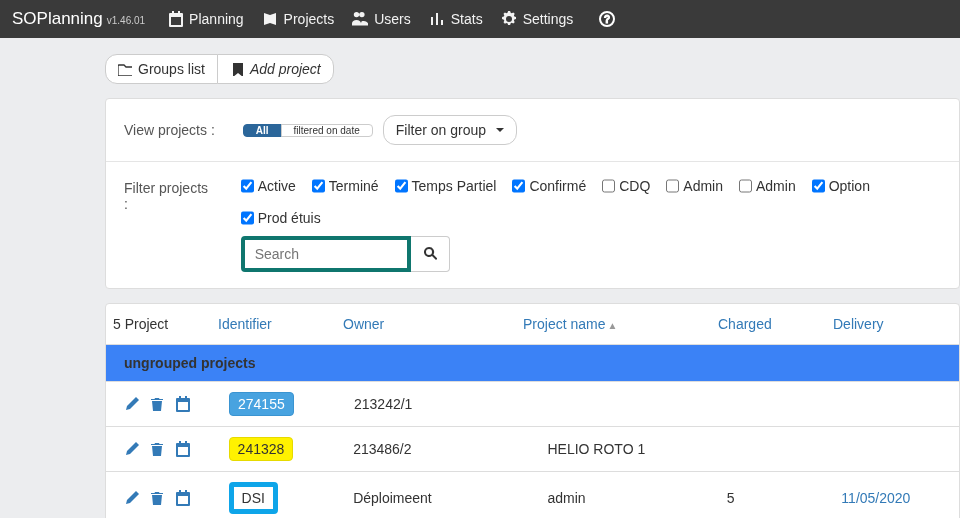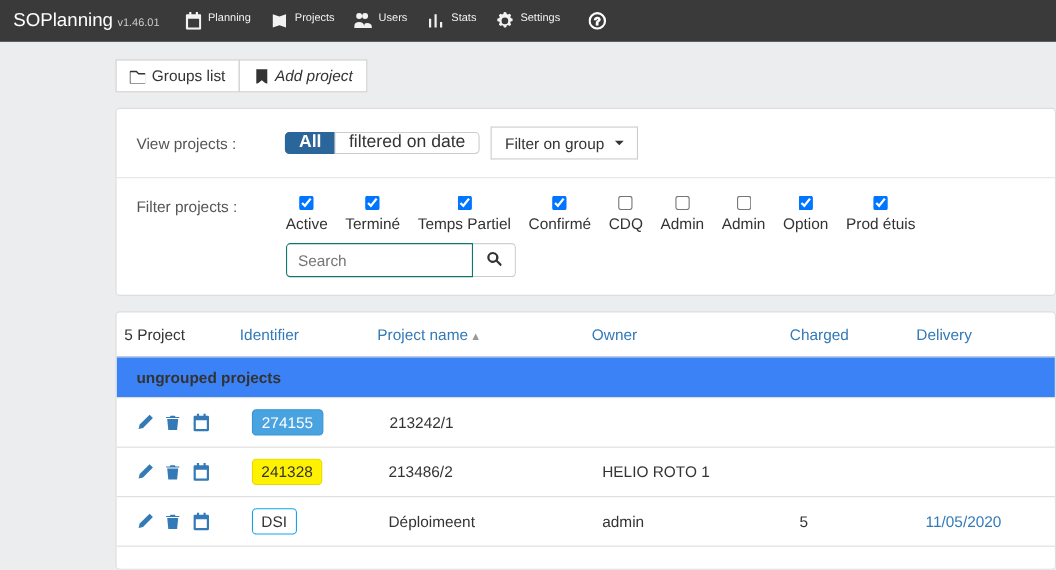--- a/index.html
+++ b/index.html
@@ -2,64 +2,64 @@
 <html><head>
 <meta charset="utf-8">
 <style>
 *{box-sizing:border-box;margin:0;padding:0;}
 body{font-family:"Helvetica Neue",Helvetica,Arial,sans-serif;font-size:14px;color:#333;background:#ecedef;width:960px;}
 a{color:#337ab7;text-decoration:none;}
 .navbar{background:#3a3a3a;color:#fff;height:38px;display:flex;align-items:center;padding:0 12px;}
 .brand{color:#fff;font-size:17px;display:flex;align-items:baseline;gap:4px;}
 .brand small{font-size:10px;color:#ccc;}
 .nav-items{display:flex;align-items:center;gap:18px;margin-left:22px;}
-.nav-item{display:flex;align-items:flex-start;gap:6px;color:#f2f2f2;font-size:10px;cursor:pointer;}
+.nav-item{display:flex;align-items:flex-end;gap:6px;color:#f2f2f2;font-size:14px;cursor:pointer;}
 .nav-item svg{width:16px;height:16px;fill:#f2f2f2;}
 .help{margin-left:8px;}
 .page{padding:16px 0 0 105px;}
-.btn{display:inline-flex;align-items:center;gap:6px;background:#fff;border:1px solid #ccc;border-radius:0;padding:6px 12px;font-size:14px;color:#333;cursor:pointer;}
+.btn{display:inline-flex;align-items:center;gap:6px;background:#fff;border:1px solid #ccc;border-radius:12px;padding:6px 12px;font-size:14px;color:#333;cursor:pointer;}
 .btn svg{width:14px;height:14px;fill:#333;}
 .btn-group{display:inline-flex;}
 .btn-group .btn:first-child{border-top-right-radius:0;border-bottom-right-radius:0;}
 .btn-group .btn:last-child{border-top-left-radius:0;border-bottom-left-radius:0;margin-left:-1px;font-style:italic;}
 .panel{background:#fff;border:1px solid #ddd;border-radius:4px;margin-top:14px;}
-.panel .section{padding:16px 18px;border-top:1px solid #e5e5e5;display:flex;align-items:center;gap:44px;}
+.panel .section{padding:16px 18px;border-top:1px solid #e5e5e5;display:flex;align-items:center;gap:28px;}
 .panel .section:first-child{border-top:none;}
 .label{color:#555;font-size:14px;}
 .filter-btns{display:inline-flex;}
-.filter-btns .fbtn{border:1px solid #ccc;padding:0 12px;background:#fff;color:#333;font-size:16px;cursor:pointer;}
+.filter-btns .fbtn{border:1px solid #ccc;padding:0 12px;background:#fff;color:#333;font-size:10px;cursor:pointer;}
 .filter-btns .fbtn:first-child{border-radius:4px 0 0 4px;}
 .filter-btns .fbtn:last-child{border-radius:0 4px 4px 0;margin-left:-1px;}
 .filter-btns .fbtn.active{background:#2b669a;border-color:#2b669a;color:#fff;font-weight:bold;}
 .caret{display:inline-block;width:0;height:0;margin-left:4px;vertical-align:middle;border-top:4px solid;border-right:4px solid transparent;border-left:4px solid transparent;}
 .checks{display:flex;flex-wrap:wrap;gap:16px;align-items:center;}
-.checks label{display:flex;align-items:center;gap:4px;white-space:nowrap;flex-direction:column;}
+.checks label{display:flex;gap:4px;white-space:nowrap;}
 .search-wrap{display:flex;margin-top:10px;}
-.search-wrap input{border:1px solid #0f766e;border-radius:4px 0 0 4px;padding:6px 10px;font-size:14px;width:170px;}
+.search-wrap input{border:4px solid #0f766e;border-radius:4px 0 0 4px;padding:6px 10px;font-size:14px;width:170px;}
 .search-wrap .sbtn{border:1px solid #ccc;border-left:none;border-radius:0 4px 4px 0;background:#fff;padding:6px 12px;cursor:pointer;}
 .search-wrap .sbtn svg{width:14px;height:14px;fill:#333;}
 .table-panel{background:#fff;border:1px solid #ddd;border-radius:4px;margin-top:14px;overflow:hidden;}
 .thead{display:flex;padding:12px 7px;font-size:14px;}
 .thead .th{color:#337ab7;cursor:pointer;}
 .thead .th.plain{color:#333;cursor:default;}
 .col-actions{width:105px;}
 .col-ident{width:125px;}
 .col-name{width:195px;}
 .col-owner{width:180px;}
 .col-charged{width:115px;}
 .col-deliv{width:100px;}
 .group-row{background:#3b82f6;font-weight:bold;padding:10px 18px;border-top:1px solid #ddd;}
 .row{display:flex;align-items:center;padding:10px 18px;border-top:1px solid #ddd;}
 .row .cell{font-size:14px;}
 .actions{display:flex;gap:8px;}
 .actions svg{width:17px;height:17px;fill:#337ab7;cursor:pointer;}
 .ident{display:inline-block;padding:3px 8px;border-radius:4px;font-size:14px;border:1px solid transparent;}
 .ident.blue{background:#48a3e0;color:#fff;border-color:#3a94d1;}
 .ident.yellow{background:#fff200;color:#333;border-color:#e6da00;}
-.ident.white{background:#fff;color:#333;border:1px solid #0ea5e9;}
+.ident.white{background:#fff;color:#333;border:5px solid #0ea5e9;}
 .sort-arrow{font-size:10px;color:#999;margin-left:2px;}
 </style>
 </head>
 <body>
 
 <svg width="0" height="0" style="position:absolute">
 <defs>
 <g id="i-cal">
         <path d="M5 0v2H3a1 1 0 0 0-1 1v12a1 1 0 0 0 1 1h12a1 1 0 0 0 1-1V3a1 1 0 0 0-1-1h-2V0h-2v2H7V0H5zm-1 6h10v8H4V6z"></path>
       </g>
@@ -219,22 +219,22 @@
               </svg></button>
         </div>
       </div>
     </div>
   </div>
 
   <div class="table-panel">
     <div class="thead">
       <div class="th plain col-actions">5 Project</div>
       <div class="th col-ident">Identifier</div>
+      <div class="th col-owner">Owner</div>
       <div class="th col-name"><span>Project name</span><span class="sort-arrow">▲</span></div>
-      <div class="th col-owner">Owner</div>
       <div class="th col-charged">Charged</div>
       <div class="th col-deliv">Delivery</div>
     </div>
     <div class="group-row">ungrouped projects</div>
     <div id="rows">
         <div class="row">
           <div class="cell col-actions actions">
             <svg>
               <use href="#i-pencil"></use>
             </svg>

